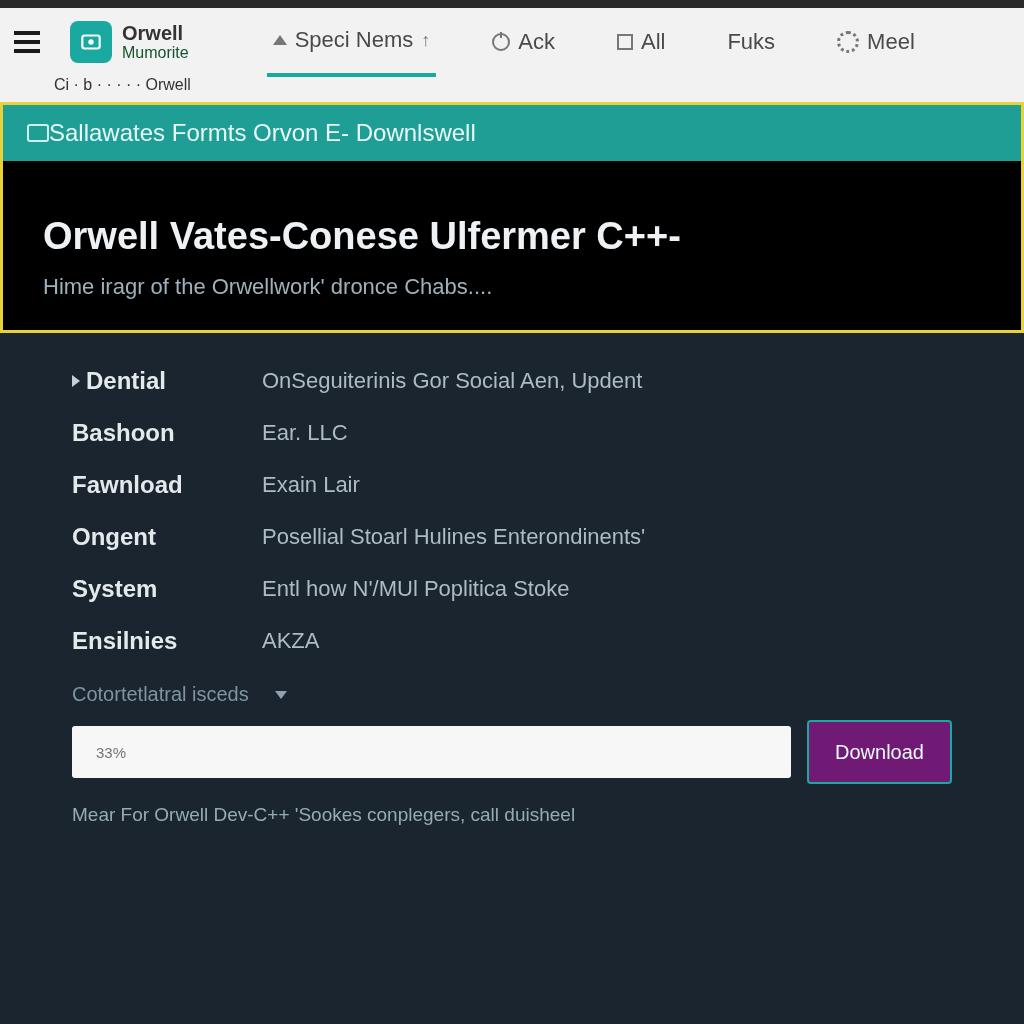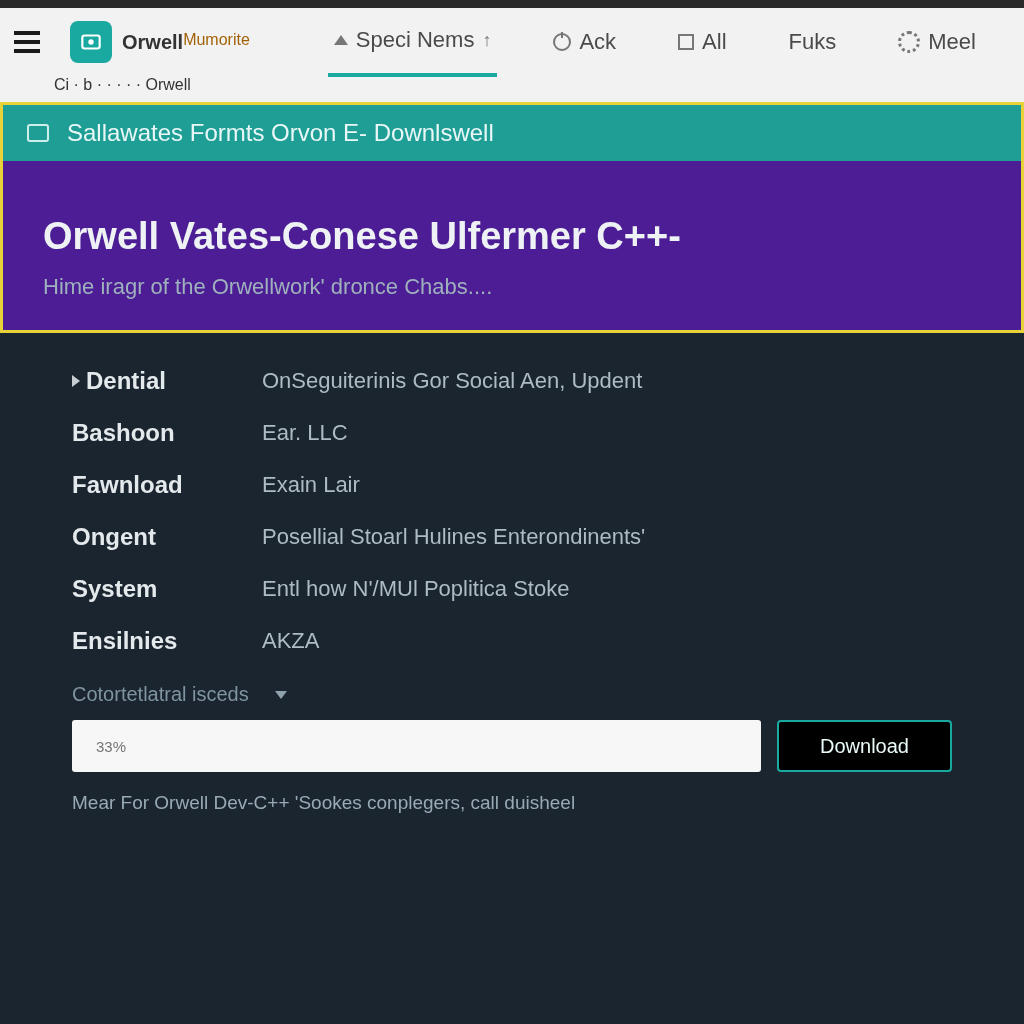--- a/index.html
+++ b/index.html
@@ -48,24 +48,25 @@
     height: 42px;
     background: #1aa9a0;
     border-radius: 8px;
     display: flex;
     align-items: center;
     justify-content: center;
   }
   .logo-icon svg { display: block; }
   .logo-text {
     display: flex;
+    flex-direction: column;
     line-height: 1.1;
   }
   .logo-text .l1 { font-weight: 700; font-size: 20px; color: #333; }
-  .logo-text .l2 { font-size: 16px; color: #a16207; }
+  .logo-text .l2 { font-size: 16px; color: #14532d; }
 
   .nav {
     display: flex;
     align-items: center;
     gap: 50px;
     margin-left: 70px;
     flex: 1;
   }
   .nav-item {
     display: flex;
@@ -116,36 +117,35 @@
   }
 
   
   .banner {
     background: #1e9e95;
     color: #e9f7f7;
     padding: 14px 24px;
     font-size: 24px;
     display: flex;
     align-items: center;
-    gap: 18px;
     border: 3px solid #e8d23a;
     border-bottom: none;
   }
   .banner .sq-icon {
     width: 22px; height: 18px;
     border: 2.5px solid #cdeeeb;
     border-radius: 3px;
   }
 
   
   .hero {
     border: 3px solid #e8d23a;
     border-top: none;
     padding: 54px 40px 30px 40px;
-    background: #4c1d95;
+    background: #000000;
   }
   .hero h1 {
     font-size: 38px;
     font-weight: 700;
     color: #eef2f4;
     margin-bottom: 16px;
   }
   .hero p {
     font-size: 22px;
     color: #9fb1bc;
@@ -208,23 +208,23 @@
     flex: 1;
     height: 52px;
     background: #f7f7f7;
     border: none;
     border-radius: 3px;
     padding: 0 24px;
     font-size: 15px;
     color: #aaa;
   }
   .dl-btn {
-    height: 52px;
-    padding: 0 41px;
-    background: #000000;
+    height: 64px;
+    padding: 0 26px;
+    background: #701a75;
     border: 2px solid #1aa9a0;
     border-radius: 4px;
     color: #eafaf9;
     font-size: 20px;
     cursor: pointer;
   }
 
   
   .footnote {
     margin: 20px 72px 0 72px;

